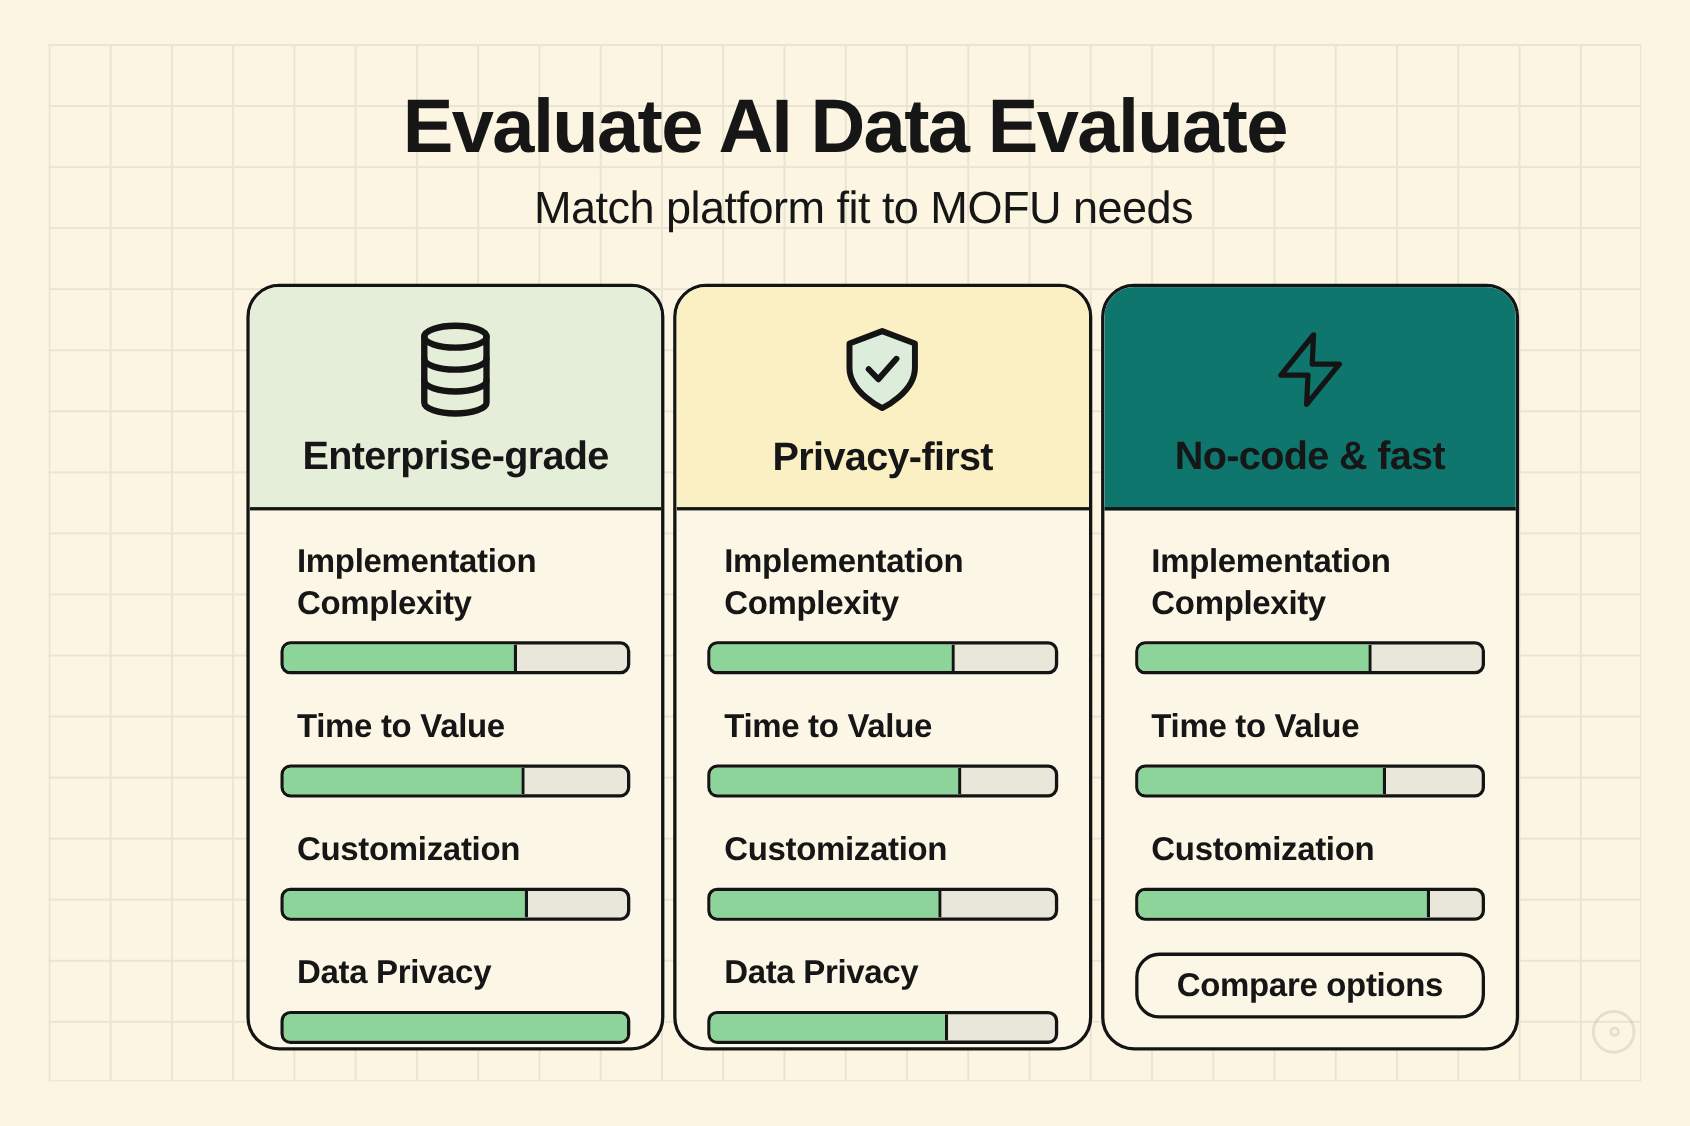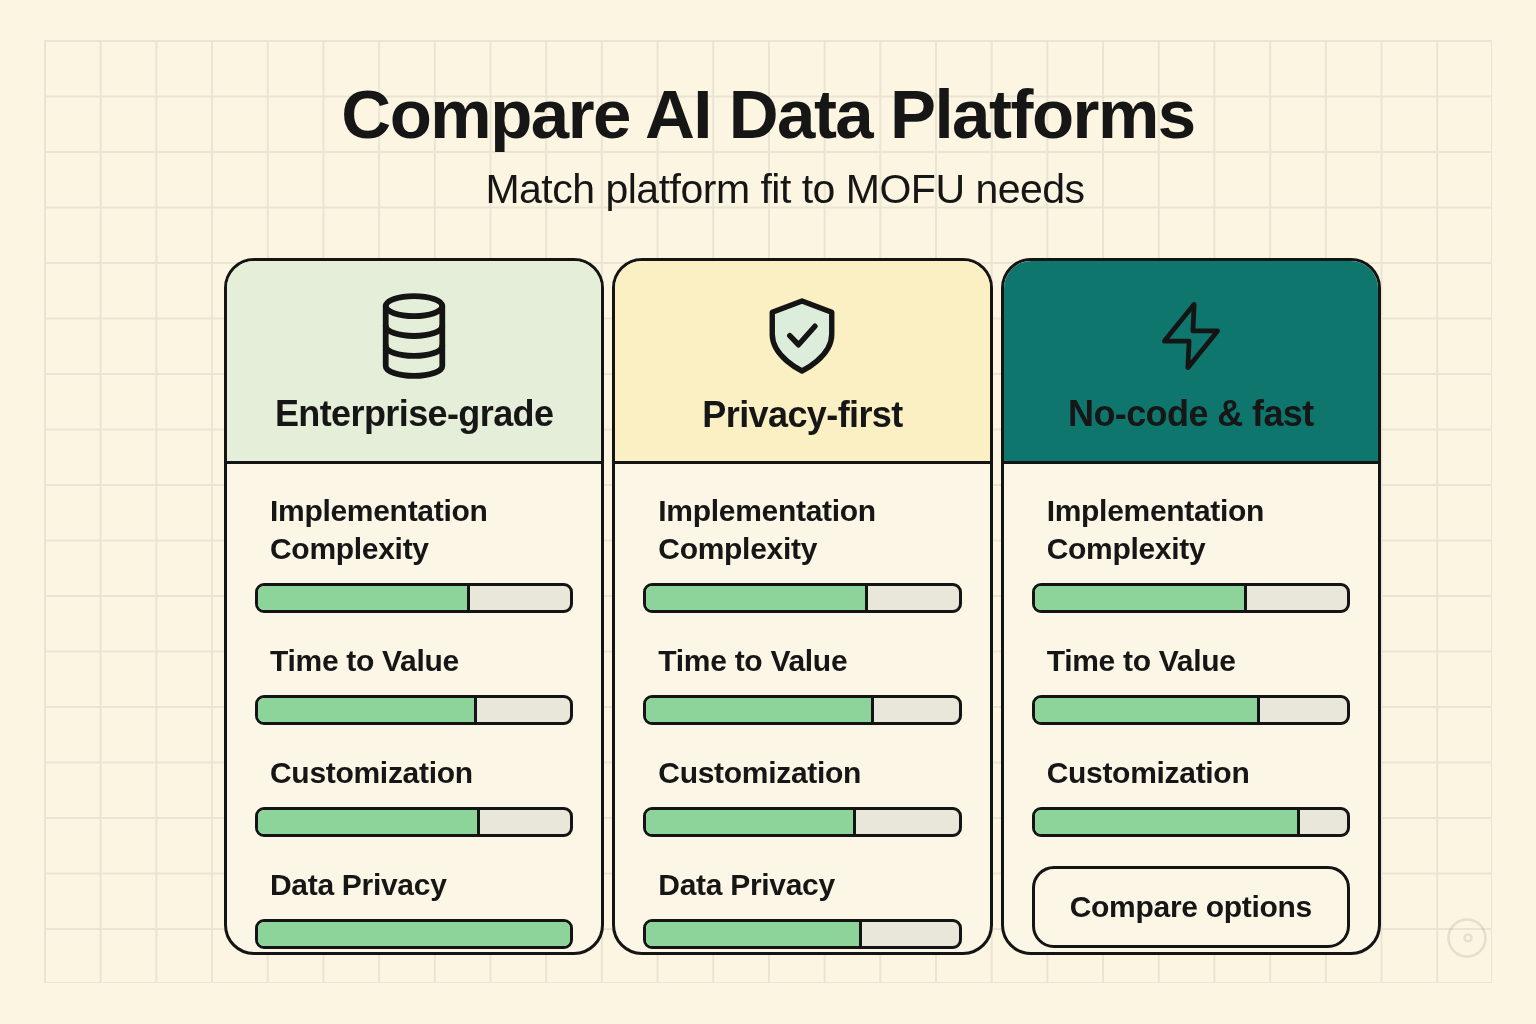--- a/index.html
+++ b/index.html
@@ -67,35 +67,35 @@
     background:var(--track);position:relative;margin-bottom:29px;
   }
   .bar-fill{
     position:absolute;left:0;top:0;bottom:0;width:0;
     background:var(--green);
     border-right:3px solid var(--border);
     border-radius:6px 0 0 6px;
   }
   .bar-fill.full{border-right:none;border-radius:6px;}
   .compare-button{
-    display:block;width:100%;height:82px;margin-top:20px;
+    display:block;width:100%;height:60px;margin-top:20px;
     background:transparent;color:var(--text);
     border:3.5px solid var(--border);border-radius:22px;
     font-family:inherit;font-size:30px;font-weight:700;letter-spacing:-0.3px;
     cursor:pointer;
   }
   .watermark{position:absolute;left:1444px;top:915px;opacity:0.9;}
 </style>
 </head>
 <body>
 
 <div class="grid-overlay"></div>
 
 <header class="page-header">
-  <h1 class="page-title">Compare AI Data Platforms</h1>
+  <h1 class="page-title">Evaluate AI Data Evaluate</h1>
   <p class="page-subtitle">Match platform fit to MOFU needs</p>
 </header>
 
 <main class="cards">
 
   <section class="card">
     <div class="card-header" style="background: rgb(228, 238, 216);">
       <svg class="card-icon" width="78" height="90" viewBox="0 0 24 28">
         <ellipse class="stroke" cx="12" cy="4.7" rx="8.8" ry="3.1" stroke-width="1.8"></ellipse>
         <path class="stroke" d="M3.2 4.7 V23.3 c0 1.71 3.94 3.1 8.8 3.1 s8.8 -1.39 8.8 -3.1 V4.7" stroke-width="1.8"></path>

